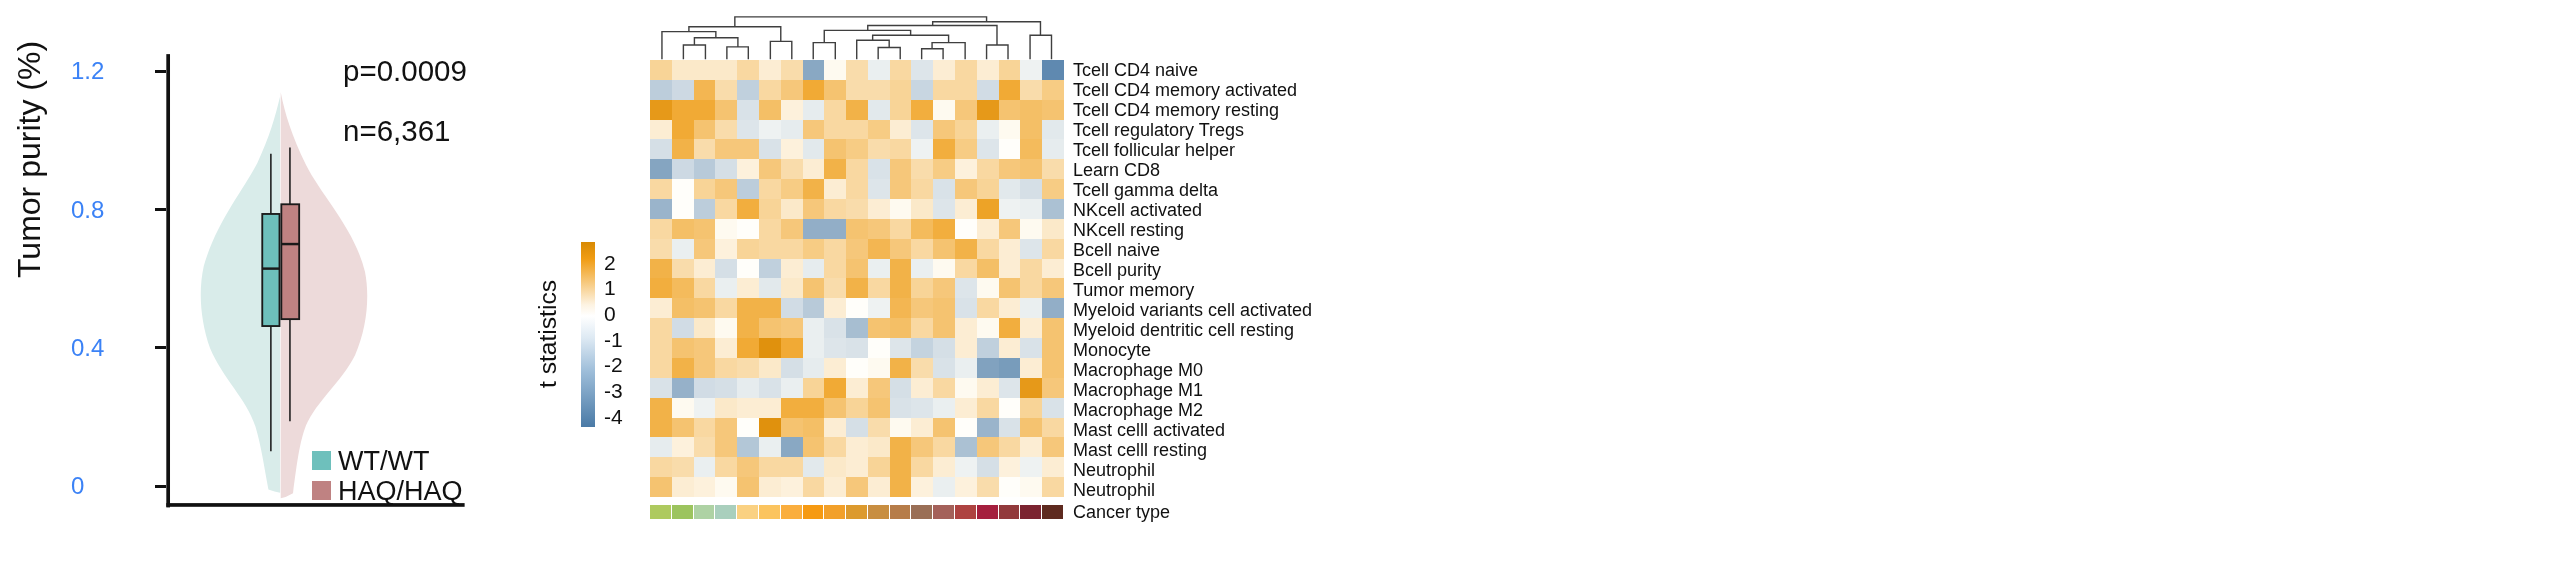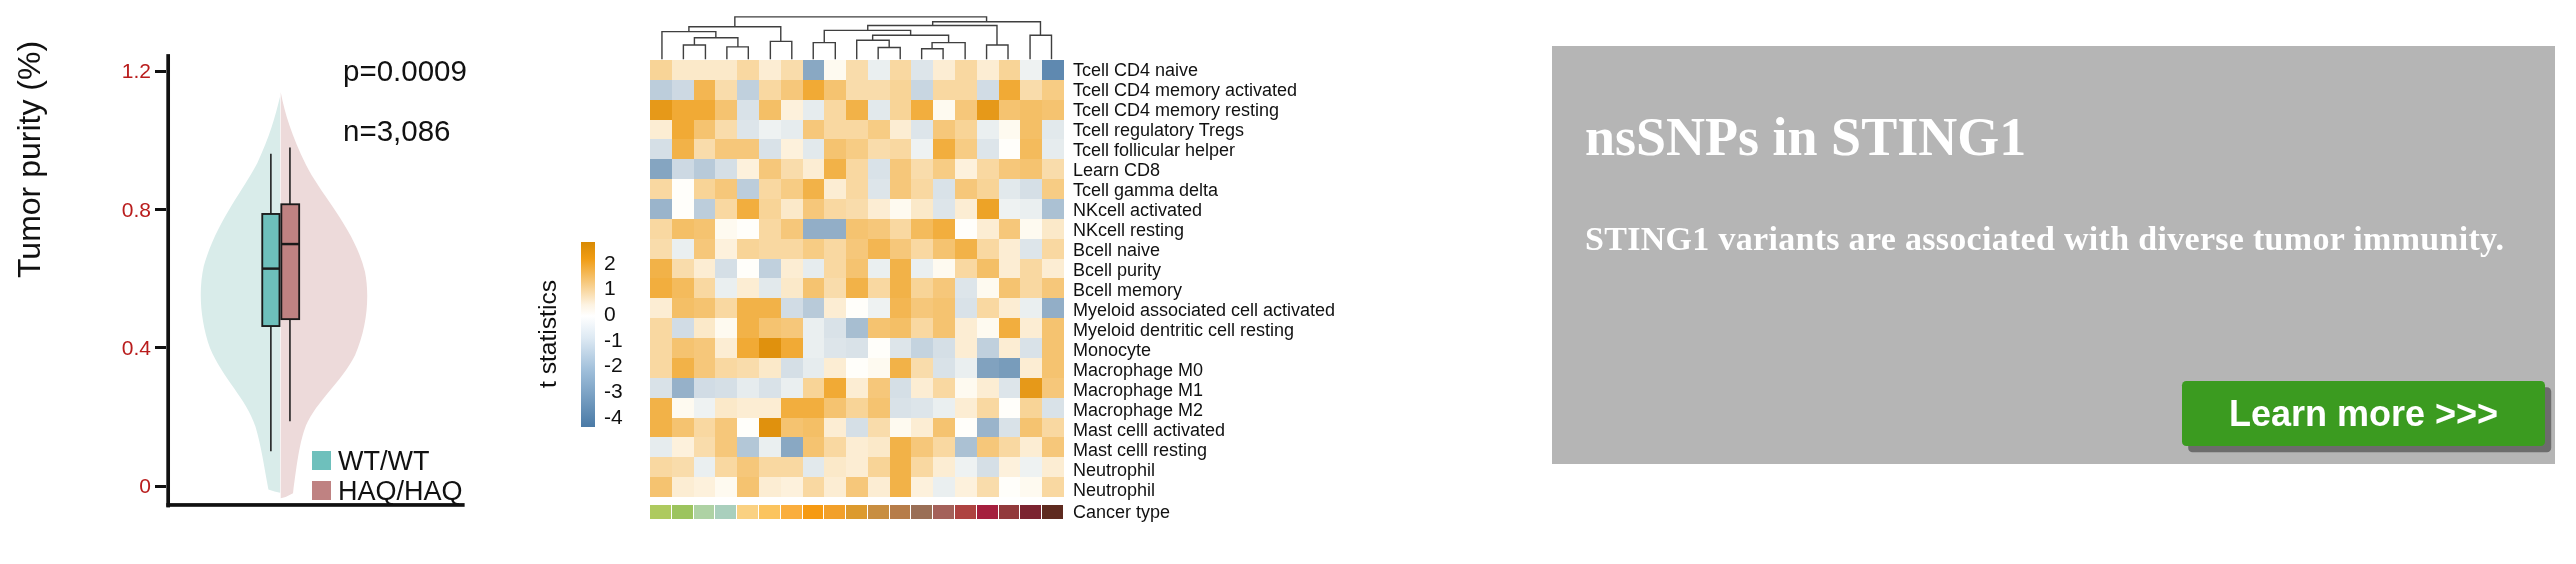--- a/index.html
+++ b/index.html
@@ -1,20 +1,20 @@
 <!DOCTYPE html>
 <html style="font-size:9.8px"><head>
 <meta charset="utf-8">
 <style>
   html,body{margin:0;padding:0;background:#fff;}
   #stage{position:relative;width:2576px;height:564px;background:#fff;overflow:hidden;
          font-family:"Liberation Sans",sans-serif;color:#1a1a1a;}
   
   #violin-svg{position:absolute;left:0;top:0;width:511px;height:564px;}
-  .ytick-label{position:absolute;width:80px;text-align:right;font-size:21px;line-height:33px;color:#b91c1c;}
+  .ytick-label{position:absolute;width:80px;text-align:left;font-size:24px;line-height:33px;color:#3b82f6;}
   .ytick-dash{position:absolute;width:11px;height:3.1px;background:#111;}
   #ylabel{position:absolute;left:11px;top:278px;width:0;height:0;font-size:32px;color:#111;white-space:nowrap;
           transform:rotate(-90deg) translate(-50%,0);transform-origin:0 0;}
   #pval{position:absolute;left:343px;top:54px;font-size:29.5px;color:#111;}
   #nval{position:absolute;left:343px;top:114px;font-size:29.5px;color:#111;}
   .legend-swatch{position:absolute;width:19px;height:19px;}
   .legend-label{position:absolute;font-size:27px;line-height:28px;color:#111;white-space:nowrap;}
   
   #dendro-svg{position:absolute;left:640px;top:12.3px;width:431px;height:49px;}
   #heatmap-grid{position:absolute;left:650px;top:60px;width:414px;height:437px;
@@ -72,21 +72,21 @@
       <div class="ytick-label" style="left: 71px; top: 54px;">1.2</div>
       <div class="ytick-dash" style="left: 155px; top: 70px;"></div>
       <div class="ytick-label" style="left: 71px; top: 193px;">0.8</div>
       <div class="ytick-dash" style="left: 155px; top: 208px;"></div>
       <div class="ytick-label" style="left: 71px; top: 331px;">0.4</div>
       <div class="ytick-dash" style="left: 155px; top: 346px;"></div>
       <div class="ytick-label" style="left: 71px; top: 469px;">0</div>
       <div class="ytick-dash" style="left: 155px; top: 485px;"></div>
     </div>
   <div id="pval">p=0.0009</div>
-  <div id="nval">n=3,086</div>
+  <div id="nval">n=6,361</div>
 
   <div class="legend-swatch" id="legend-swatch-0" style="left: 312px; top: 451px; background: rgb(110, 192, 188);"></div>
   <div class="legend-label" style="left:338px;top:447px;">WT/WT</div>
   <div class="legend-swatch" id="legend-swatch-1" style="left: 312px; top: 481px; background: rgb(191, 130, 130);"></div>
   <div class="legend-label" style="left:338px;top:477px;">HAQ/HAQ</div>
 
   <svg id="dendro-svg" viewBox="1040 20 700 80">
     <path fill="none" stroke="#3f3f3f" stroke-width="2.3" d="
       M1109,97 V74 H1145 V97  M1180,97 V77 H1215 V97  M1127,74 V62 H1198 V77
       M1074,97 V52 H1162 V62  M1251,97 V68 H1286 V97  M1118,52 V44 H1268 V68
@@ -542,22 +542,22 @@
       <div>Tcell CD4 memory activated</div>
       <div>Tcell CD4 memory resting</div>
       <div>Tcell regulatory Tregs</div>
       <div>Tcell follicular helper</div>
       <div>Learn CD8</div>
       <div>Tcell gamma delta</div>
       <div>NKcell activated</div>
       <div>NKcell resting</div>
       <div>Bcell naive</div>
       <div>Bcell purity</div>
-      <div>Bcell memory</div>
-      <div>Myeloid associated cell activated</div>
+      <div>Tumor memory</div>
+      <div>Myeloid variants cell activated</div>
       <div>Myeloid dentritic cell resting</div>
       <div>Monocyte</div>
       <div>Macrophage M0</div>
       <div>Macrophage M1</div>
       <div>Macrophage M2</div>
       <div>Mast celll activated</div>
       <div>Mast celll resting</div>
       <div>Neutrophil</div>
       <div>Neutrophil</div>
     </div>
@@ -568,20 +568,15 @@
       <div class="cbar-tick" style="top: 250px;">2</div>
       <div class="cbar-tick" style="top: 275px;">1</div>
       <div class="cbar-tick" style="top: 301px;">0</div>
       <div class="cbar-tick" style="top: 327px;">-1</div>
       <div class="cbar-tick" style="top: 352px;">-2</div>
       <div class="cbar-tick" style="top: 378px;">-3</div>
       <div class="cbar-tick" style="top: 404px;">-4</div>
     </div>
   <div id="cbar-label">t statistics</div>
 
-  <div id="banner" style="background: rgb(181, 181, 181);">
-    <div id="banner-title">nsSNPs in STING1</div>
-    <div id="banner-subtitle">STING1 variants are associated with diverse tumor immunity.</div>
-    <button id="learn-btn" style="background: rgb(59, 155, 32);">Learn more &gt;&gt;&gt;</button>
-  </div>
 
 </div>
 
 
 </body></html>

